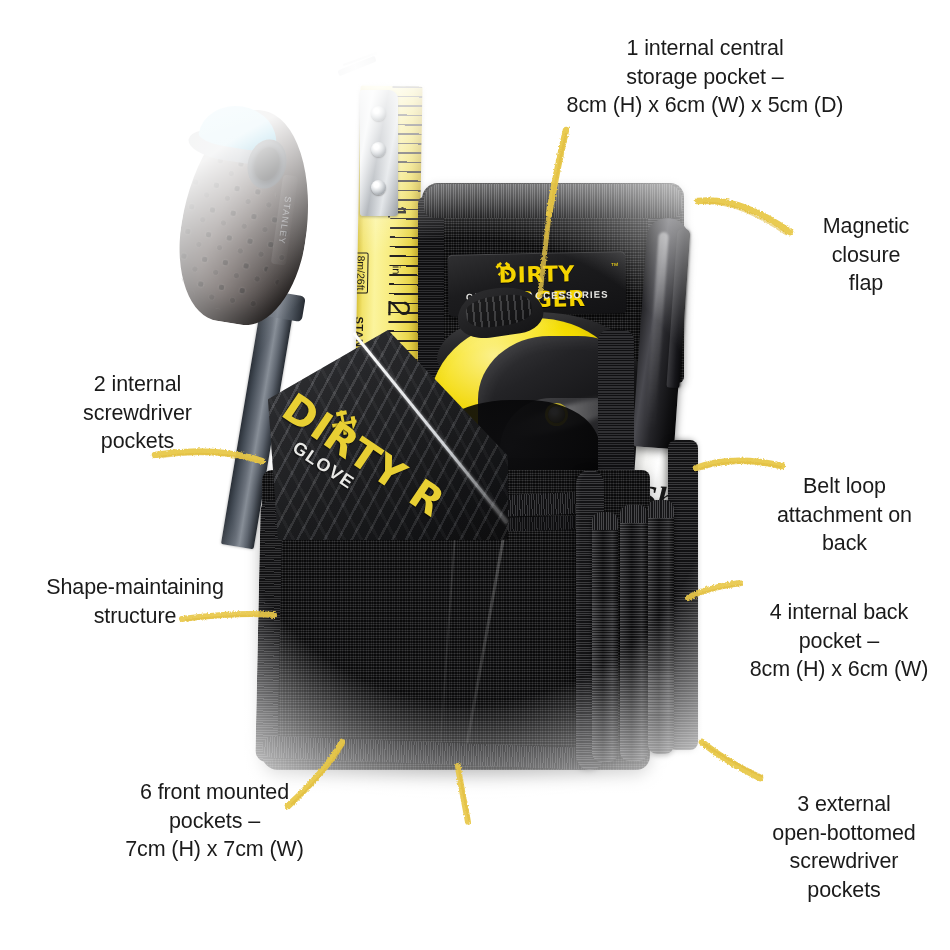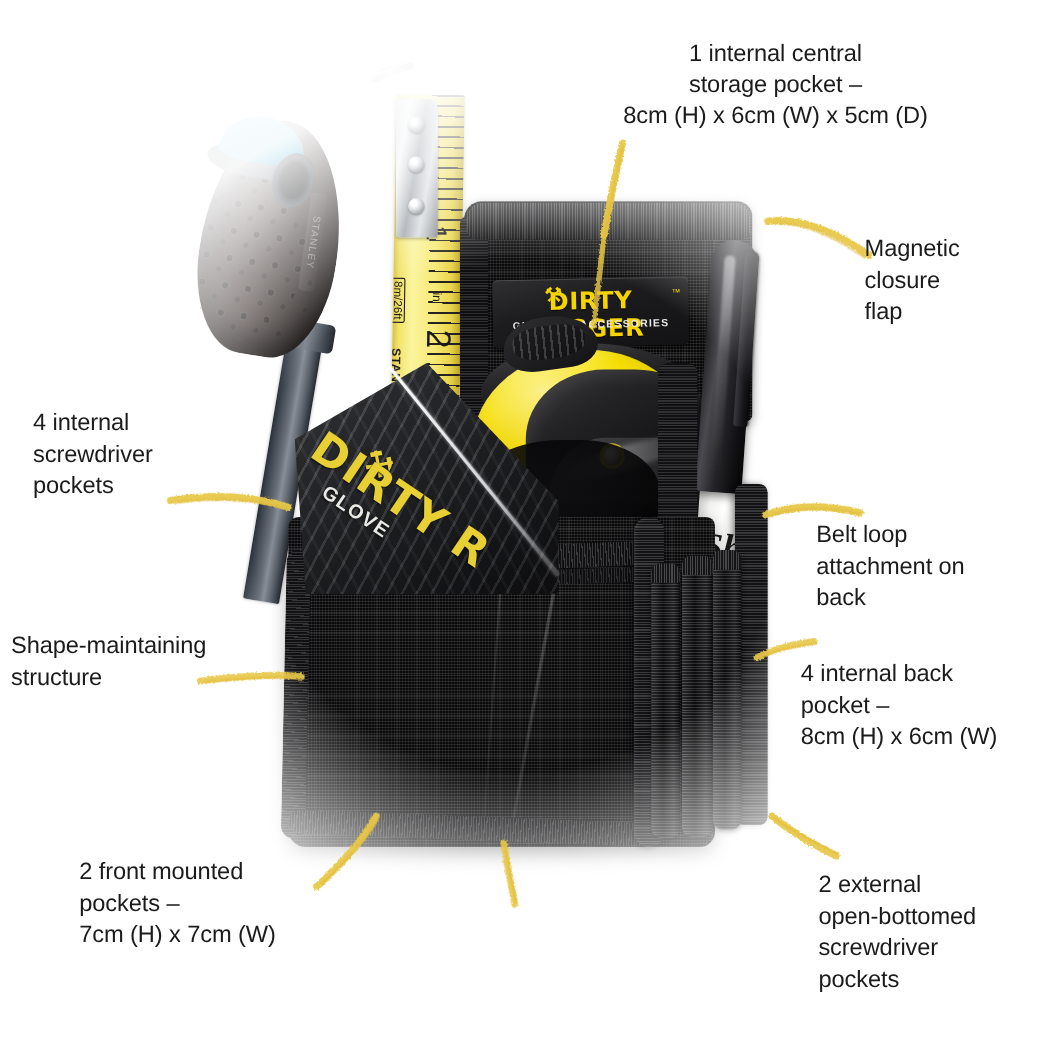--- a/index.html
+++ b/index.html
@@ -13,21 +13,21 @@
   #stage{position:absolute;left:0;top:0;width:950px;height:950px;padding-left:31px;}
 
   
   .callout{
     position:absolute;
     color:#1b1b1b;
     font-size:21.5px;
     line-height:1.33;
     letter-spacing:-0.1px;
     white-space:pre-line;
-    text-align:left;
+    text-align:center;
     font-weight:400;
   }
   .c-top       {left:505px; top:34px;  width:400px; text-align:center;}
   .c-magnetic  {left:786px; top:212px; width:160px;}
   .c-screwdriv {left:30px;  top:370px; width:215px;}
   .c-shape     {left:10px;  top:573px; width:250px;}
   .c-belt      {left:742px; top:472px; width:205px;}
   .c-backpkt   {left:728px; top:598px; width:222px;}
   .c-frontpkt  {left:72px;  top:778px; width:285px;}
   .c-denier    {left:402px; top:839px; width:285px;}
@@ -651,38 +651,38 @@
   </svg>
 
   <div class="callout c-top">1 internal central
 storage pocket –
 8cm (H) x 6cm (W) x 5cm (D)</div>
 
   <div class="callout c-magnetic">Magnetic
 closure
 flap</div>
 
-  <div class="callout c-screwdriv">4 internal
+  <div class="callout c-screwdriv">2 internal
 screwdriver
 pockets</div>
 
   <div class="callout c-belt">Belt loop
 attachment on
 back</div>
 
   <div class="callout c-shape">Shape-maintaining
 structure</div>
 
   <div class="callout c-backpkt">4 internal back
 pocket –
 8cm (H) x 6cm (W)</div>
 
-  <div class="callout c-frontpkt">2 front mounted
+  <div class="callout c-frontpkt">6 front mounted
 pockets –
 7cm (H) x 7cm (W)</div>
 
 
-  <div class="callout c-external">2 external
+  <div class="callout c-external">3 external
 open-bottomed
 screwdriver
 pockets</div>
 
 </div>
 
 </body></html>

